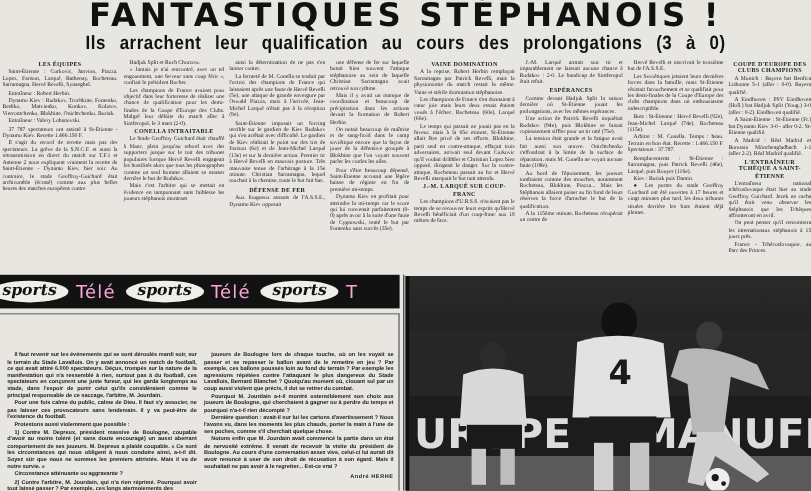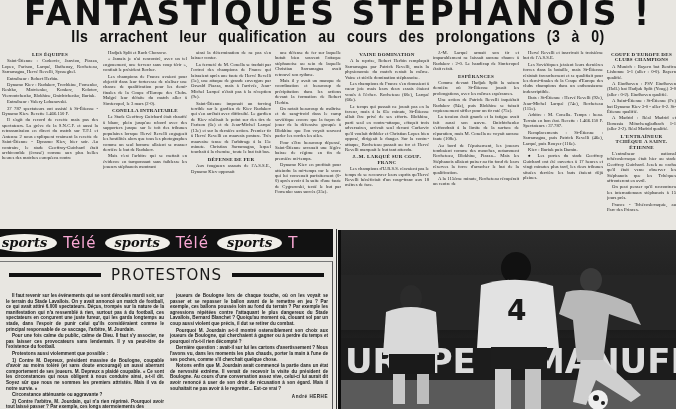--- a/index.html
+++ b/index.html
@@ -9,21 +9,21 @@
     font-family:"Liberation Serif", serif;
     color:#1a1a1a;
     position:relative;
   }
   .page { position:absolute; left:0; top:0; width:676px; height:409px; background:#e8e6e1; }
 
   .headline {
     position:absolute; left:0; top:0; width:676px; height:28px;
     text-align:center;
     font-family:"DejaVu Sans", sans-serif; font-weight:bold;
-    font-size:33px; letter-spacing:3px; line-height:28px; color:#111;
+    font-size:27px; letter-spacing:3px; line-height:28px; color:#111;
   }
   .subhead {
     position:absolute; left:0; top:26px; width:676px; height:22px;
     text-align:center;
     font-family:"Liberation Sans", sans-serif; font-weight:bold;
     font-size:16px; letter-spacing:0.5px; word-spacing:8px; line-height:22px;
     color:#111; transform:scaleX(0.88);
   }
 
   .col {
@@ -164,25 +164,20 @@
   <div class="tv-band">
     <span class="sports-pill" style="margin-left:-8px;">sports</span>
     <span class="tele">Télé</span>
     <span class="sports-pill">sports</span>
     <span class="tele">Télé</span>
     <span class="sports-pill">sports</span>
     <span class="tele">T</span>
   </div>
 
   <div class="box">
-    <div class="box-title-row">
-      <div class="rule"></div>
-      <div class="box-title">PROTESTONS</div>
-      <div class="rule"></div>
-    </div>
     <div class="box-col" style="left:6px;width:158px;">
       <p>Il faut revenir sur les événements qui se sont déroulés mardi soir, sur le terrain du Stade Lavallois. On y avait annoncé un match de football, ce qui avait attiré 6.000 spectateurs. Déçus, trompés sur la nature de la manifestation qui n'a ressemblé à rien, surtout pas à du football, ces spectateurs en conçurent une juste fureur, qui les garda longtemps au stade, dans l'espoir de punir celui qu'ils considéraient comme le principal responsable de ce saccage, l'arbitre, M. Jourdain.</p>
       <p>Pour une fois calme du public, calme de Dieu. Il faut s'y associer, ne pas laisser ces provocateurs sans lendemain. Il y va peut-être de l'existence du football.</p>
       <p>Protestons aussi violemment que possible :</p>
       <p>1) Contre M. Depreux, président massive de Boulogne, coupable d'avoir au moins toléré (et sans doute encouragé) un aussi aberrant comportement de ses joueurs. M. Depreux a plaidé coupable. « Ce sont les circonstances qui nous obligent à nous conduire ainsi, a-t-il dit. Soyez sûr que nous ne sommes les premiers attristés. Mais il va de notre survie. »</p>
       <p>Circonstance atténuante ou aggravante ?</p>
       <p>2) Contre l'arbitre, M. Jourdain, qui n'a rien réprimé. Pourquoi avoir tout laissé passer ? Par exemple, ces longs atermoiements des</p>
     </div>
     <div class="box-col" style="left:170px;width:158px;">
       <p>joueurs de Boulogne lors de chaque touche, où on les voyait se passer et se repasser le ballon avant de le remettre en jeu ? Par exemple, ces ballons poussés loin au fond du terrain ? Par exemple les agressions répétées contre l'attaquant le plus dangereux du Stade Lavallois, Bernard Blanchet ? Quoiqu'au moment où, clouant sol par un coup aussi violent que précis, il dut se retirer du combat.</p>

